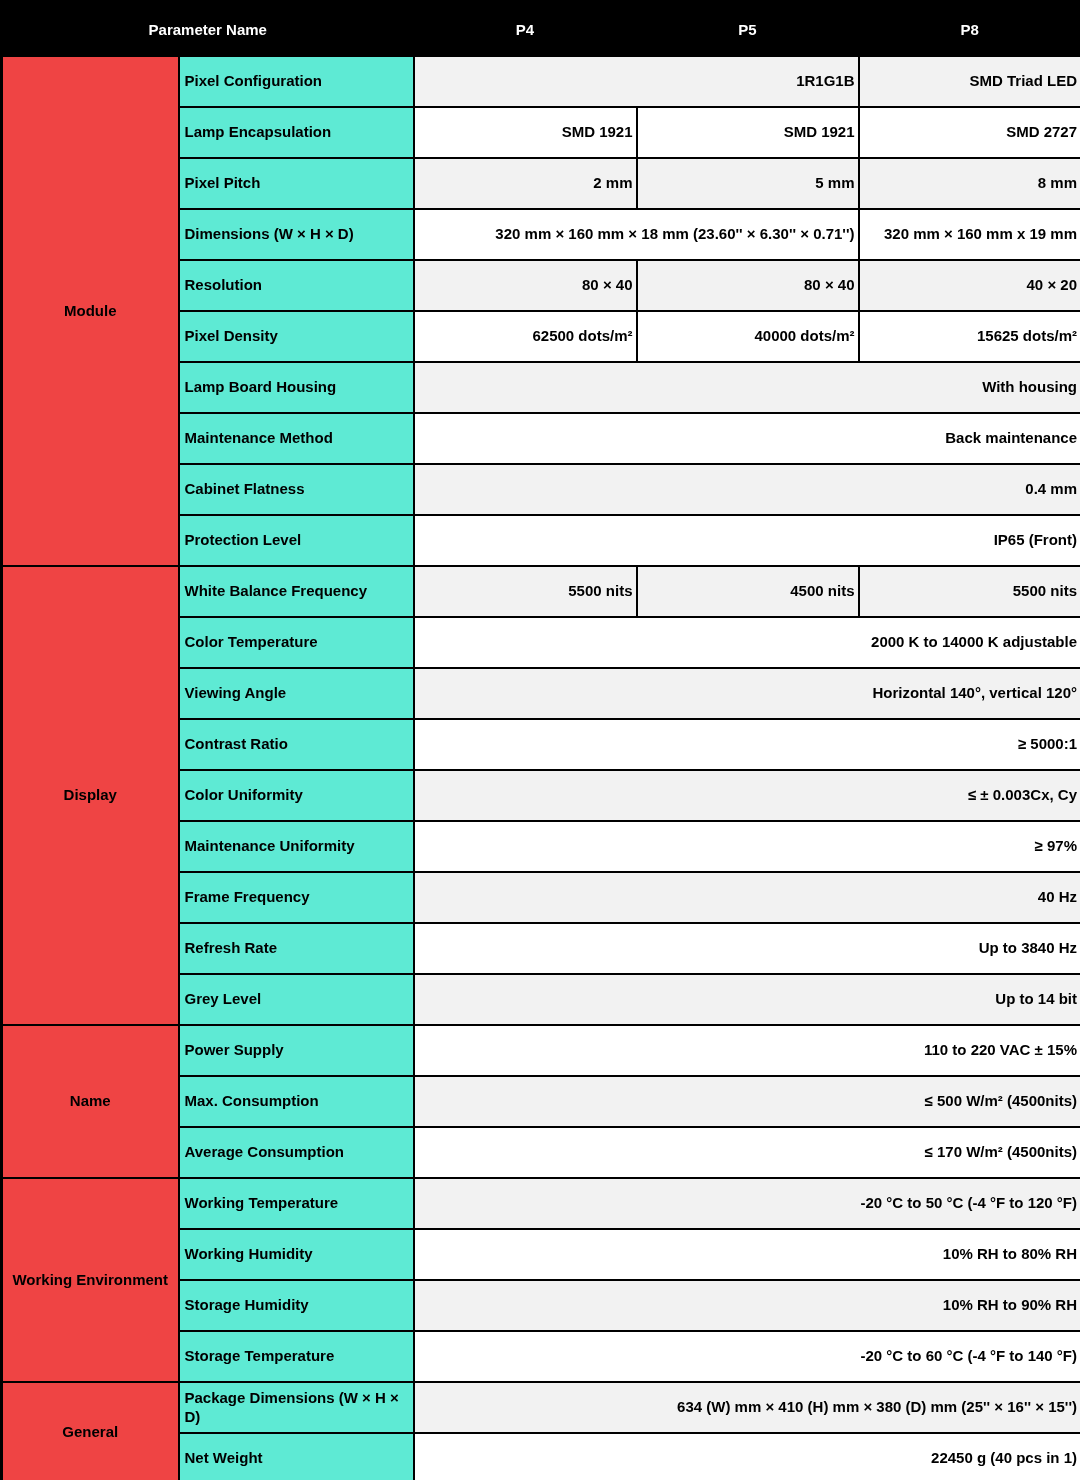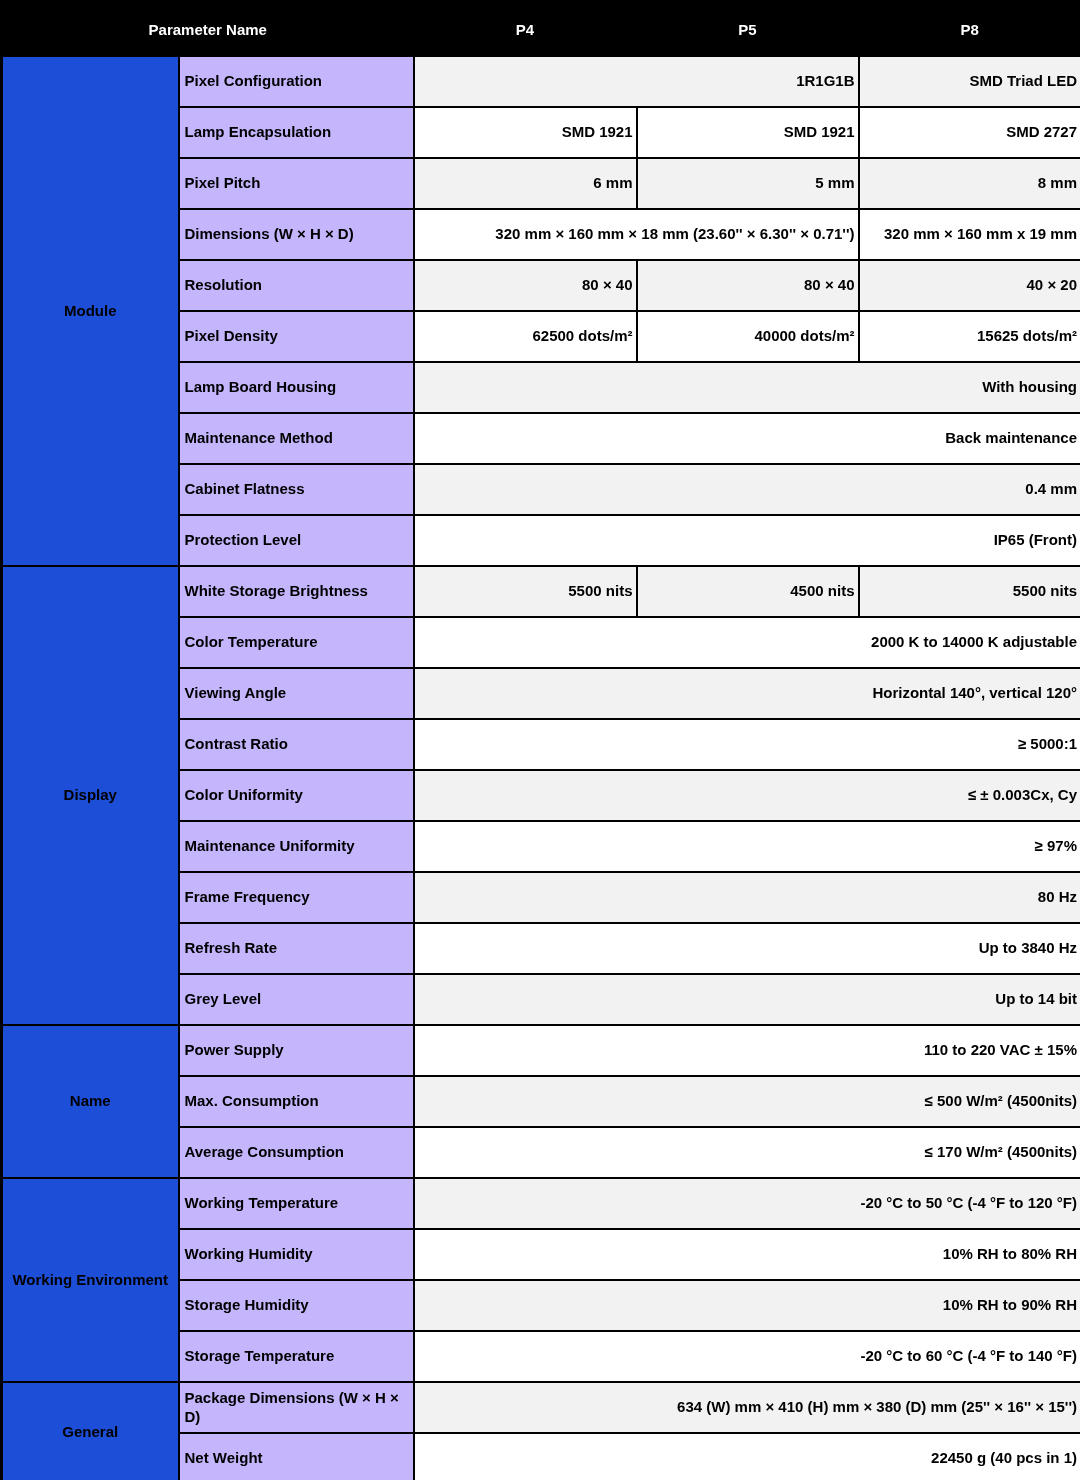--- a/index.html
+++ b/index.html
@@ -38,26 +38,26 @@
   tbody td {
     border: 2px solid #000000;
     font-size: 15px;
     font-weight: bold;
     color: #000000;
     vertical-align: middle;
     padding: 0;
     line-height: 1.25;
   }
   td.cat {
-    background: #1d4ed8;
+    background: #ef4444;
     text-align: center;
     padding: 0 1px;
   }
   td.param {
-    background: #c4b5fd;
+    background: #5eead4;
     text-align: left;
     padding: 2px 4px 2px 5px;
     margin-left: 19px;
   }
   td.val {
     background: #ffffff;
     text-align: right;
     padding: 0 3px;
   }
   tr.shade td.val { background: #f2f2f2; }
@@ -91,21 +91,21 @@
       <td class="val">SMD Triad LED</td>
     </tr>
     <tr>
       <td class="param">Lamp Encapsulation</td>
       <td class="val">SMD 1921</td>
       <td class="val">SMD 1921</td>
       <td class="val">SMD 2727</td>
     </tr>
     <tr class="shade">
       <td class="param">Pixel Pitch</td>
-      <td class="val">6 mm</td>
+      <td class="val">2 mm</td>
       <td class="val">5 mm</td>
       <td class="val">8 mm</td>
     </tr>
     <tr>
       <td class="param">Dimensions (W × H × D)</td>
       <td class="val" colspan="2">320 mm × 160 mm × 18 mm (23.60'' × 6.30'' × 0.71'')</td>
       <td class="val">320 mm × 160 mm x 19 mm</td>
     </tr>
     <tr class="shade">
       <td class="param">Resolution</td>
@@ -133,21 +133,21 @@
     </tr>
     <tr>
       <td class="param">Protection Level</td>
       <td class="val" colspan="3">IP65 (Front)</td>
     </tr>
   </tbody>
 
   <tbody>
     <tr class="shade">
       <td class="cat" rowspan="9">Display</td>
-      <td class="param">White Storage Brightness</td>
+      <td class="param">White Balance Frequency</td>
       <td class="val">5500 nits</td>
       <td class="val">4500 nits</td>
       <td class="val">5500 nits</td>
     </tr>
     <tr>
       <td class="param">Color Temperature</td>
       <td class="val" colspan="3">2000 K to 14000 K adjustable</td>
     </tr>
     <tr class="shade">
       <td class="param">Viewing Angle</td>
@@ -160,21 +160,21 @@
     <tr class="shade">
       <td class="param">Color Uniformity</td>
       <td class="val" colspan="3">≤ ± 0.003Cx, Cy</td>
     </tr>
     <tr>
       <td class="param">Maintenance Uniformity</td>
       <td class="val" colspan="3">≥ 97%</td>
     </tr>
     <tr class="shade">
       <td class="param">Frame Frequency</td>
-      <td class="val" colspan="3">80 Hz</td>
+      <td class="val" colspan="3">40 Hz</td>
     </tr>
     <tr>
       <td class="param">Refresh Rate</td>
       <td class="val" colspan="3">Up to 3840 Hz</td>
     </tr>
     <tr class="shade">
       <td class="param">Grey Level</td>
       <td class="val" colspan="3">Up to 14 bit</td>
     </tr>
   </tbody>

